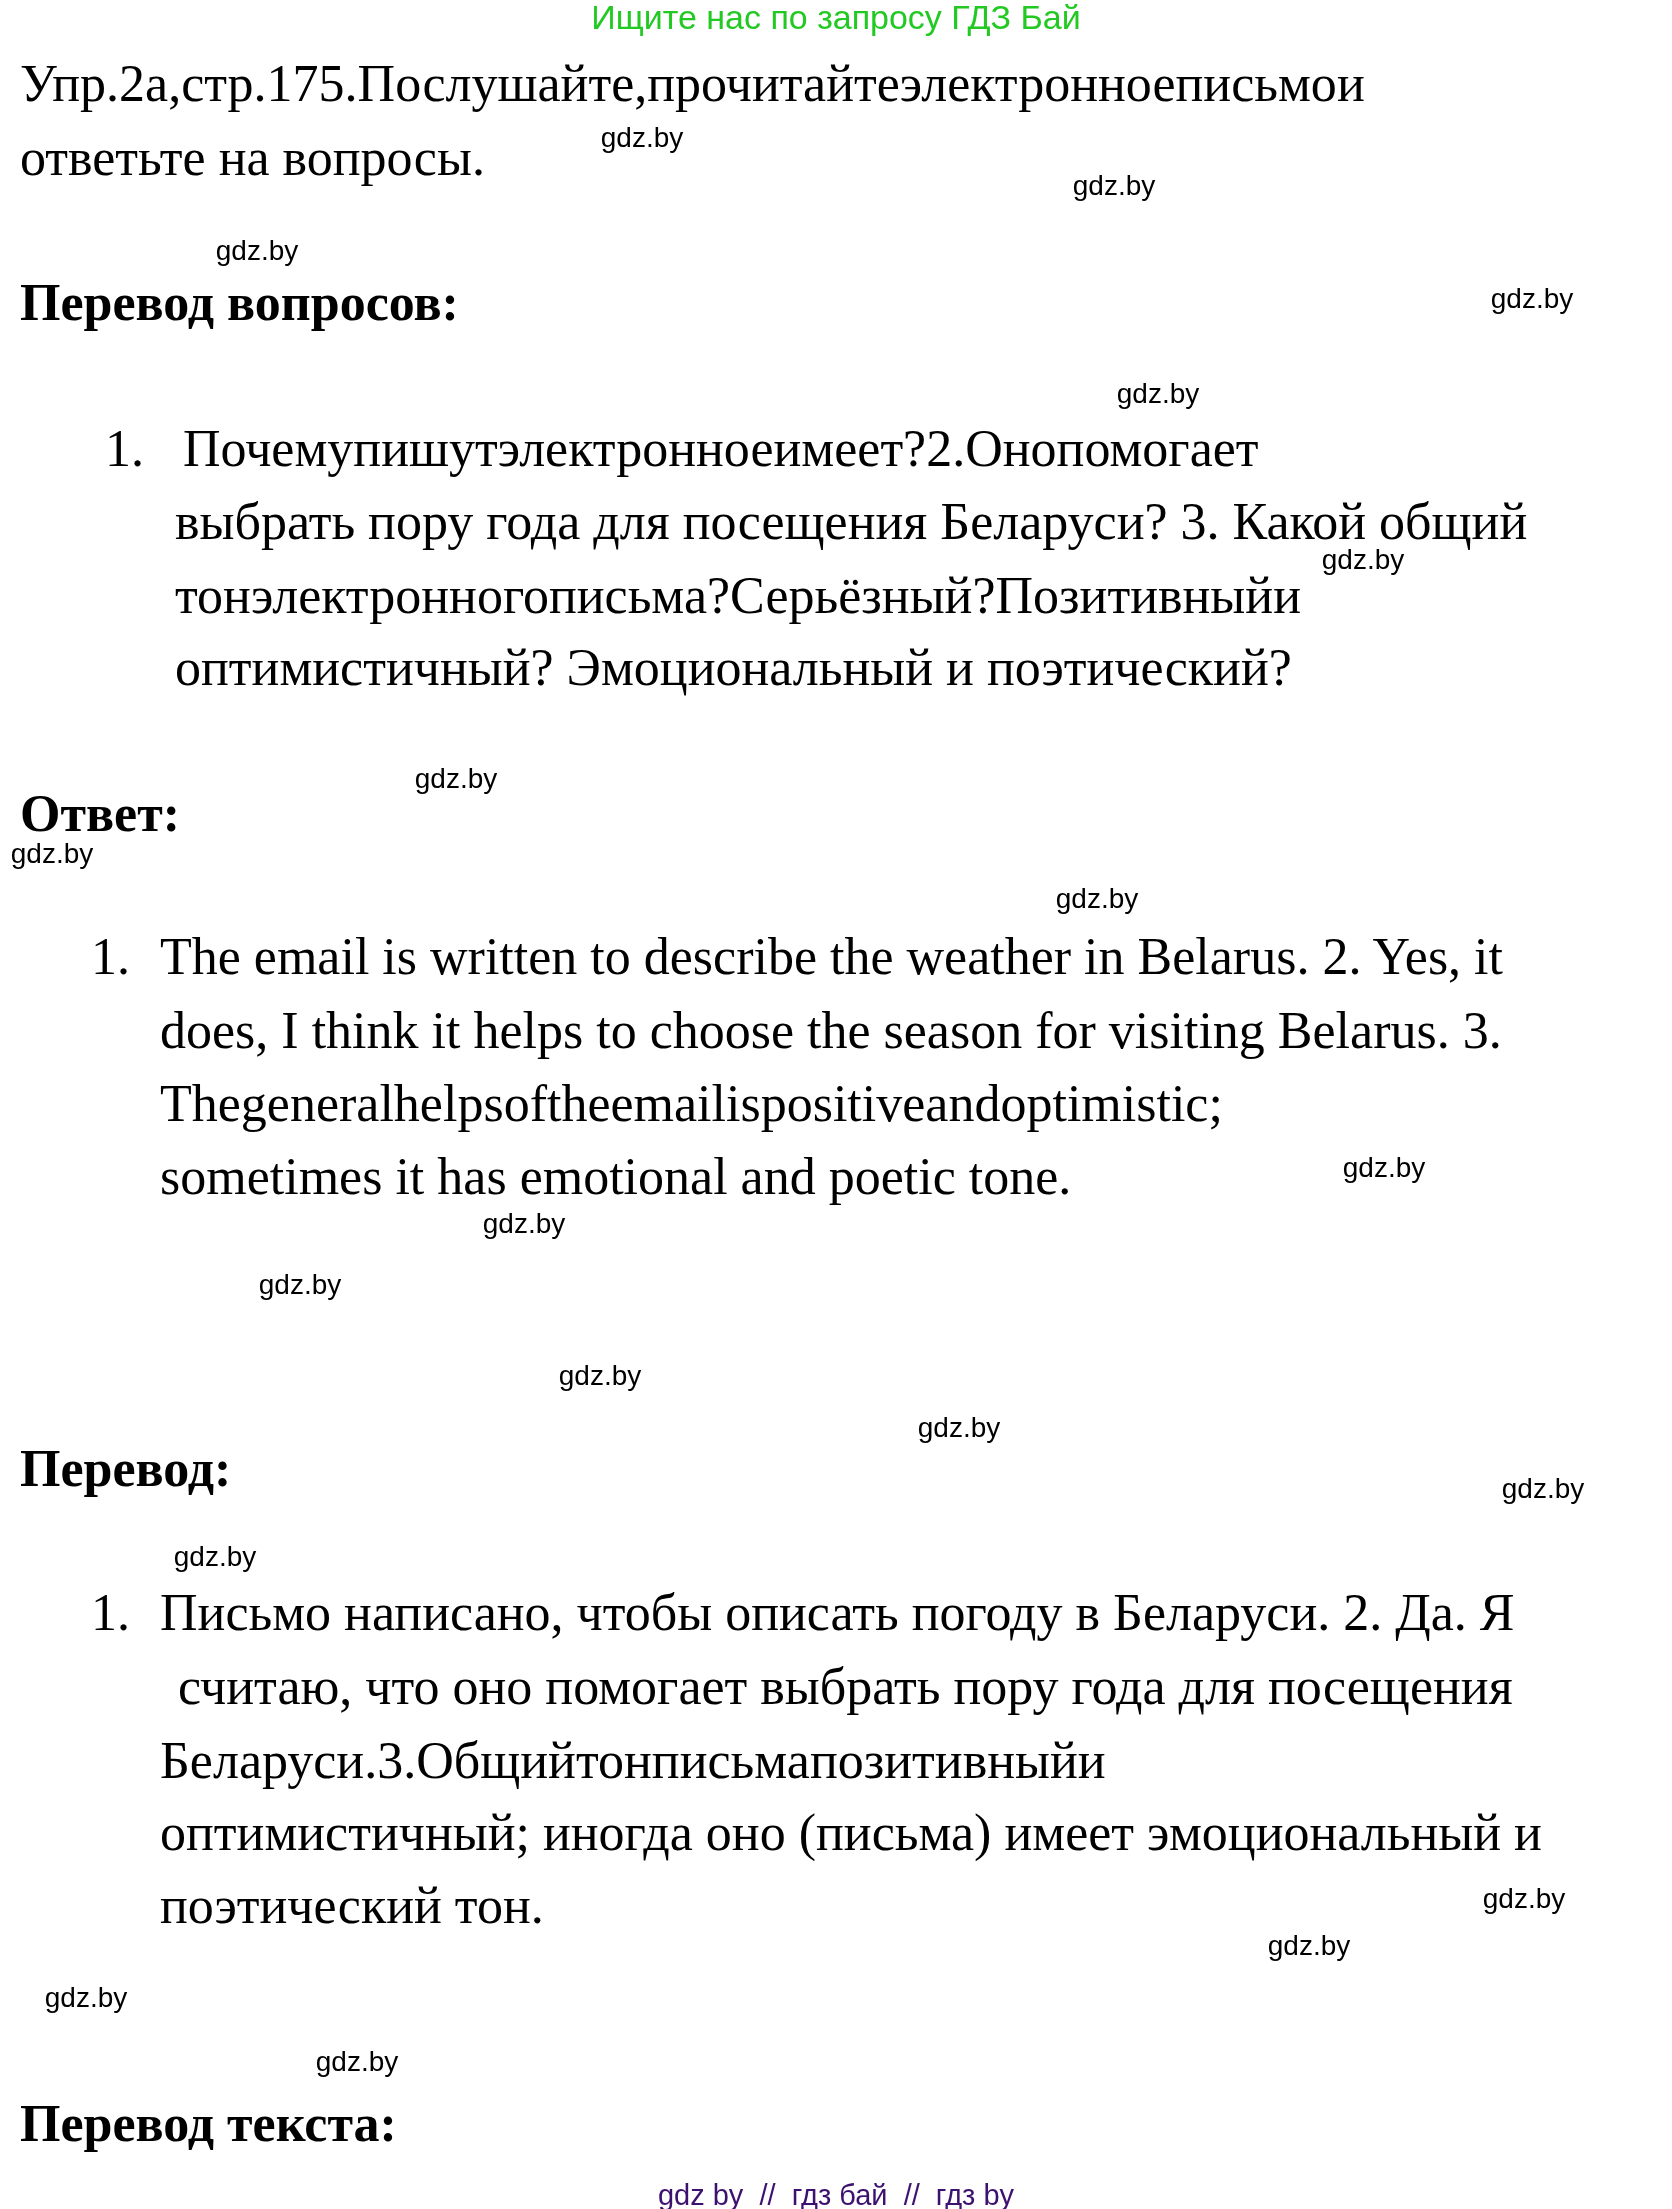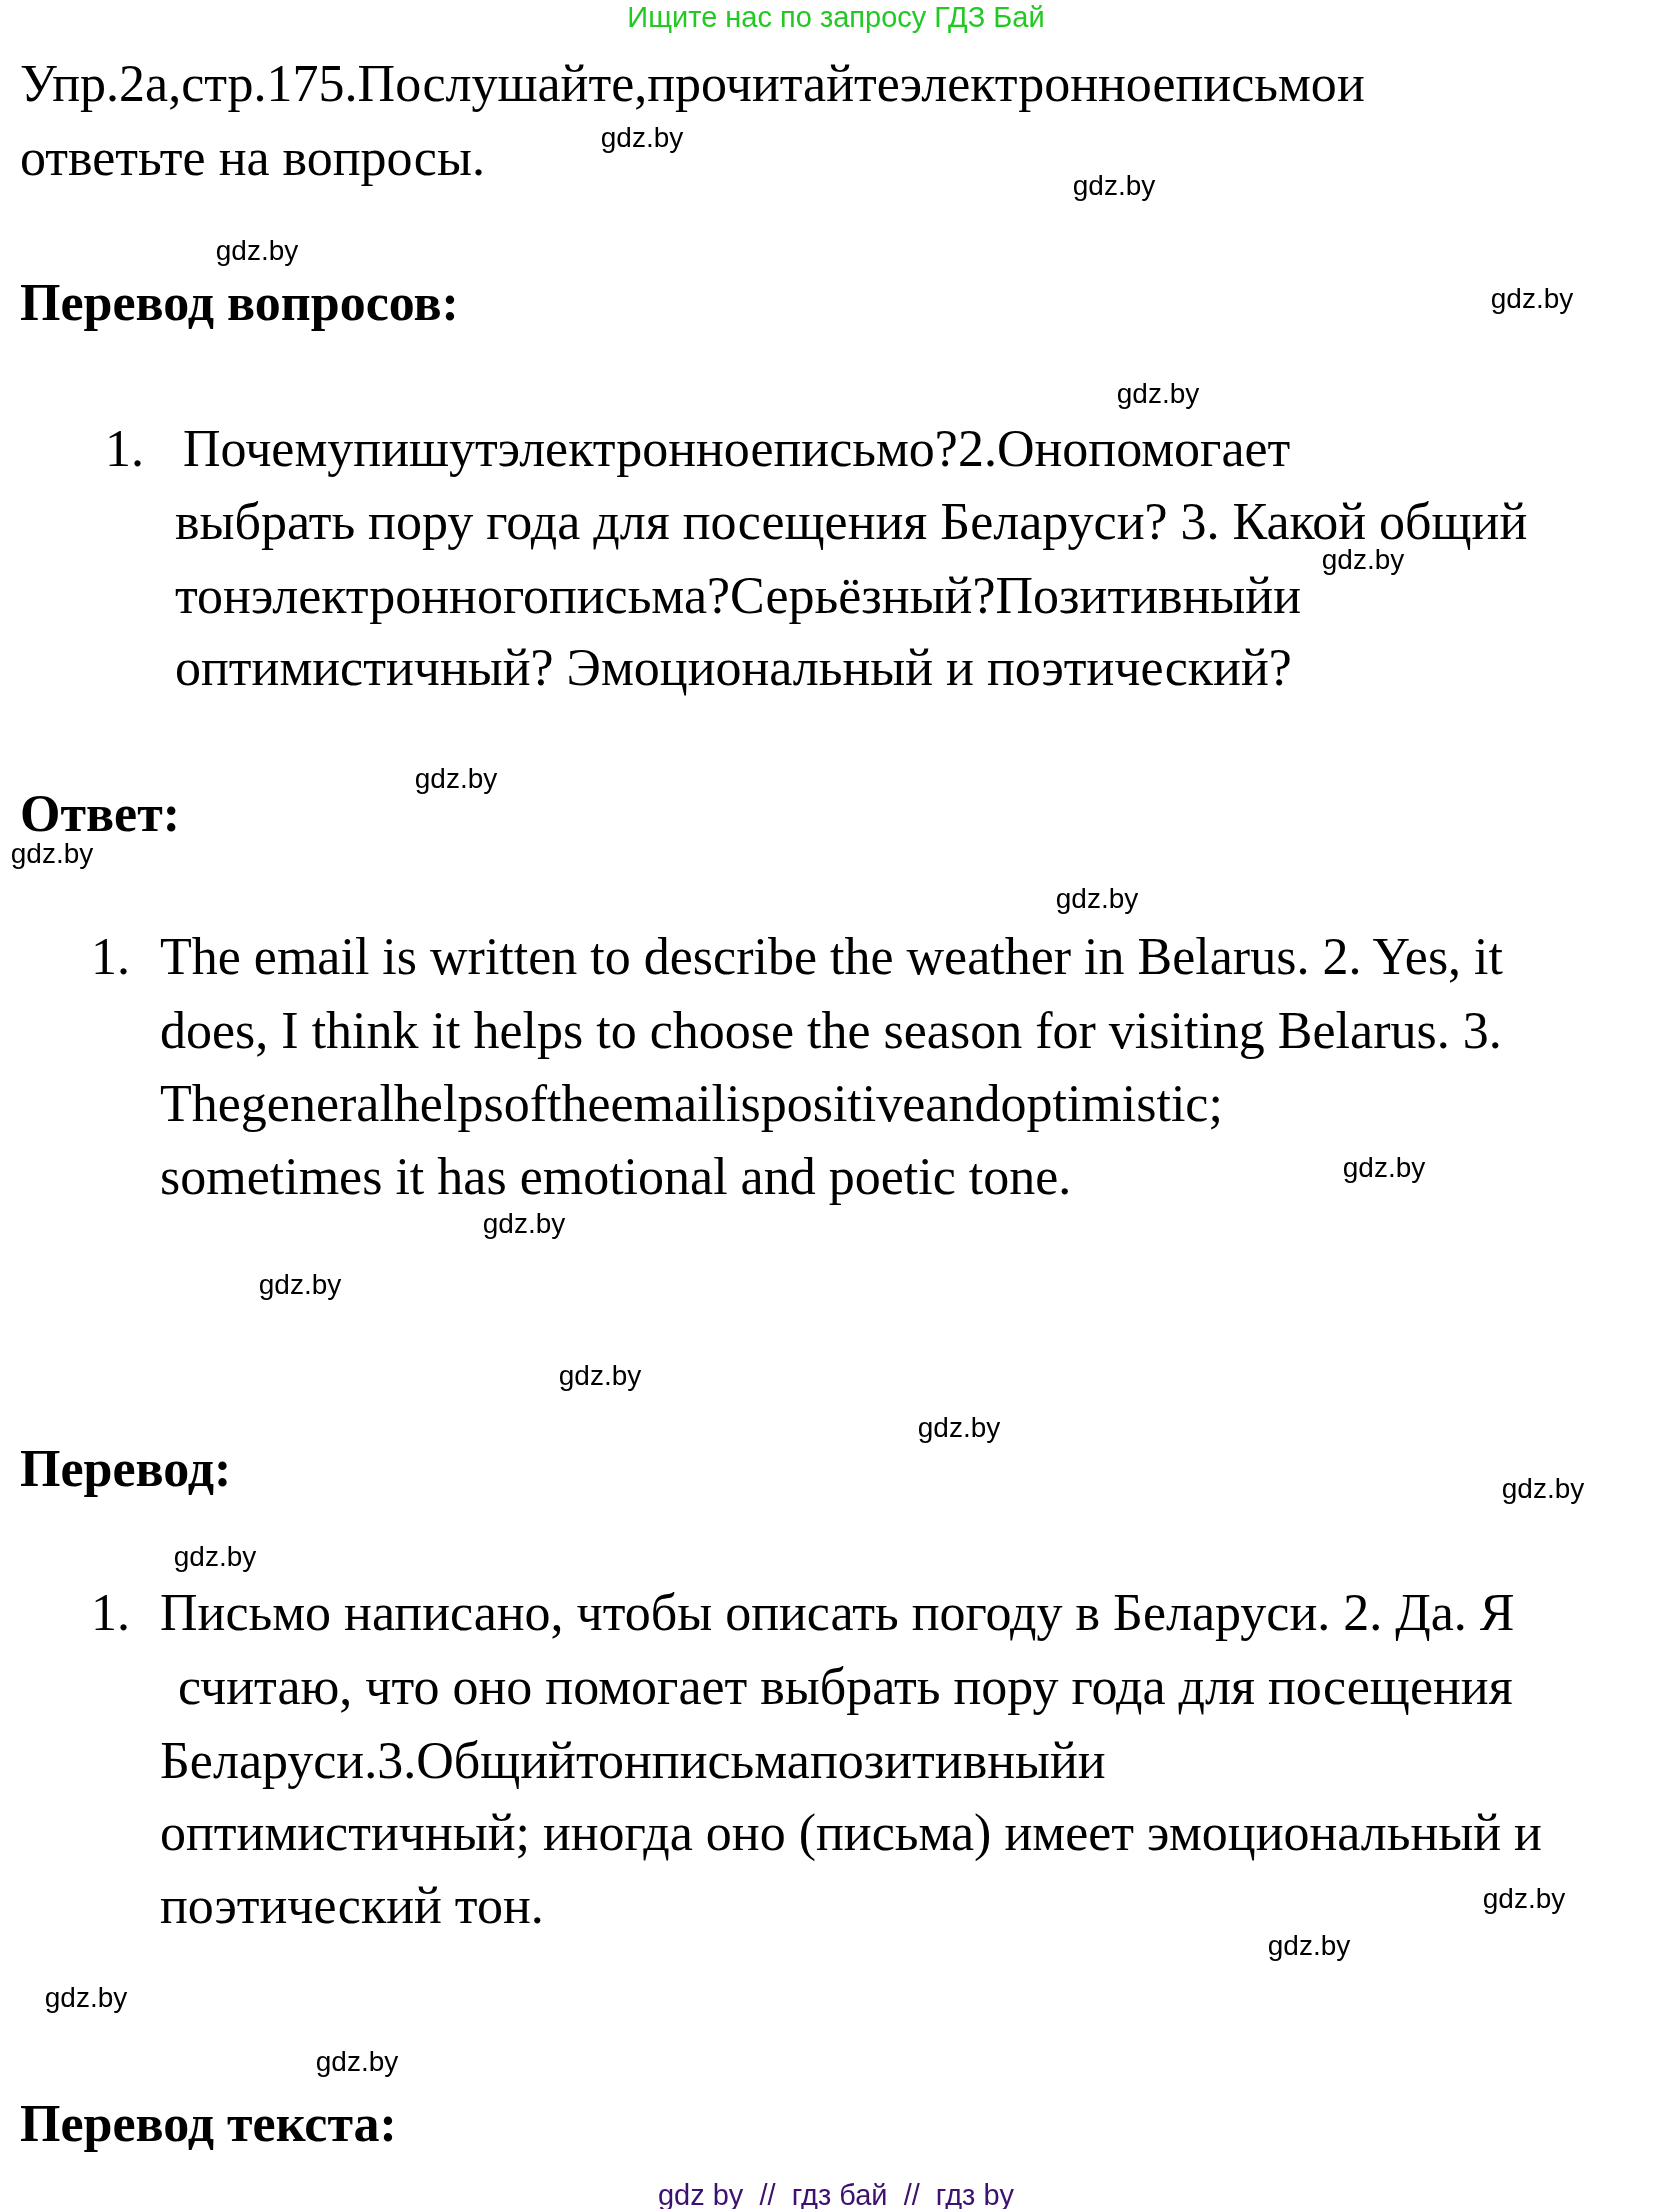--- a/index.html
+++ b/index.html
@@ -1,18 +1,18 @@
 <!DOCTYPE html>
 <html style="font-size:15px"><head>
 <meta charset="utf-8">
 <style>
   html, body { margin:0; padding:0; background:#ffffff; }
   body { width:1672px; height:2209px; position:relative; overflow:hidden; }
   .hdr { position:absolute; left:0; right:0; top:0; height:34px; text-align:center;
-         font-family:"Liberation Sans", sans-serif; font-size:29px; line-height:34px; color:#22c922; }
+         font-family:"Liberation Sans", sans-serif; font-size:34px; line-height:34px; color:#22c922; }
   .doc { position:absolute; left:0; top:0; width:1672px;
          font-family:"Liberation Serif", serif; color:#000; font-size:52px; }
   .line { position:absolute; white-space:nowrap; line-height:56px; }
   .title { font-weight:bold; }
   .wm { position:absolute; font-family:"Liberation Sans", sans-serif; font-size:28px; line-height:32px; color:#000;
         transform:translate(-50%,-50%); white-space:nowrap; }
   .ftr { position:absolute; left:0; right:0; top:2177px; text-align:center;
          font-family:"Liberation Sans", sans-serif; font-size:29px; line-height:36px; color:#3d1170; }
   .num { position:absolute; line-height:56px; }
   .row { position:absolute; display:flex; line-height:56px; white-space:nowrap; }
@@ -34,21 +34,21 @@
       <span>и</span>
     </div>
   <div class="line" style="left:20px; top:130px;">ответьте на вопросы.</div>
 
   <div class="line title" style="left:20px; top:275px;">Перевод вопросов:</div>
   <div class="num" style="left:105px; top:421px;">1.</div>
   <div class="row" style="left:175px; width:1459px; top:421px;margin-left:8px;">
       <span>Почему</span>
       <span>пишут</span>
       <span>электронное</span>
-      <span>письмо?</span>
+      <span>имеет?</span>
       <span>2.</span>
       <span>Оно</span>
       <span>помогает</span>
     </div>
   <div class="row" style="left:175px; width:1459px; top:494px;">
       <span>выбрать пору года для посещения Беларуси? 3. Какой общий</span>
     </div>
   <div class="row" style="left:175px; width:1459px; top:568px;">
       <span>тон</span>
       <span>электронного</span>

